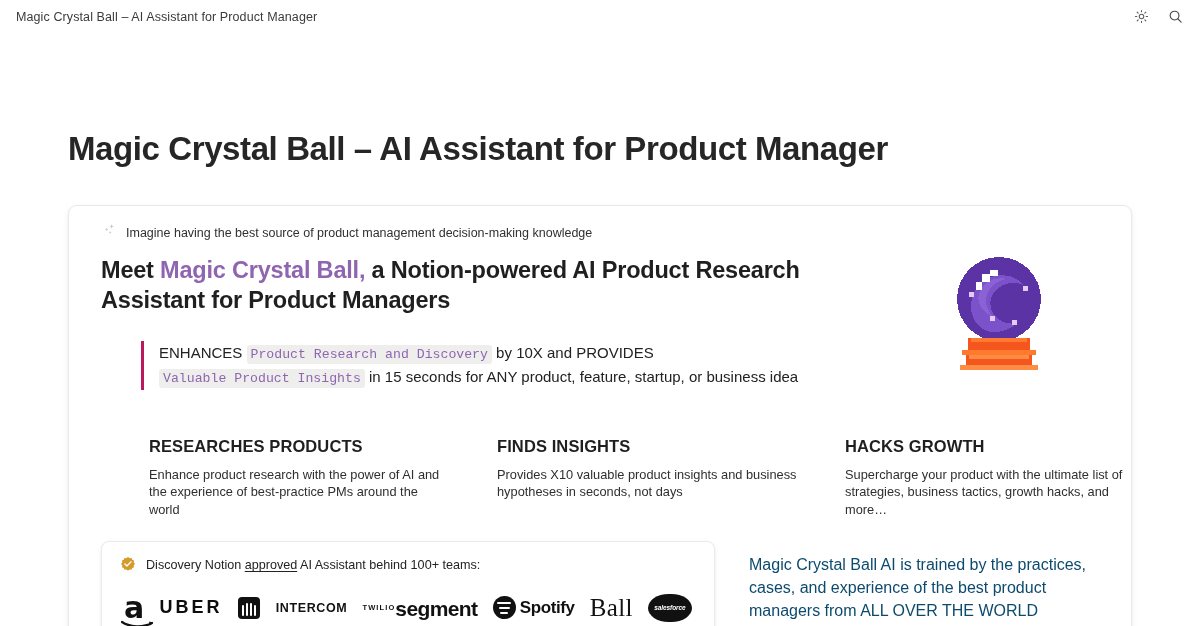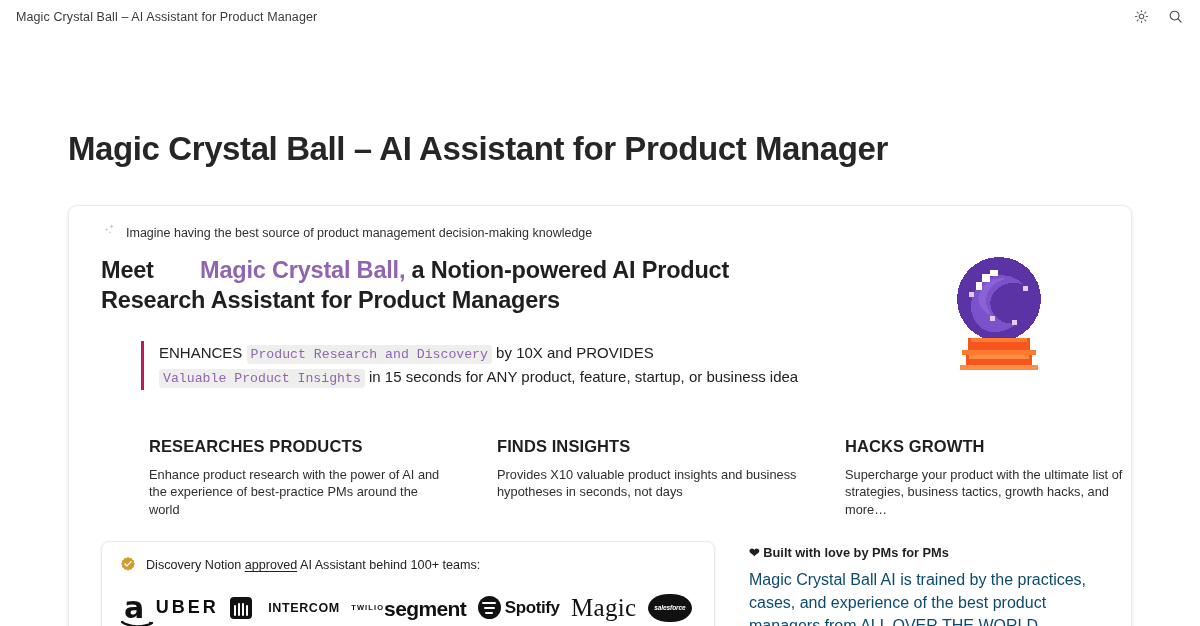--- a/index.html
+++ b/index.html
@@ -89,21 +89,21 @@
 
   .headline {
     margin: 12px 0 0 0;
     font-size: 23.5px;
     line-height: 1.25;
     font-weight: 700;
     color: #1f1f1f;
     letter-spacing: -0.2px;
     max-width: 700px;
   }
-  .headline .accent { color: #9065b0; margin-left: 40px; }
+  .headline .accent { color: #9065b0; }
 
   .quote {
     margin-top: 26px;
     border-left: 3px solid #be185d;
     padding-left: 15px;
     font-size: 15px;
     line-height: 1.62;
     color: #222222;
     max-width: 700px;
   }
@@ -352,28 +352,27 @@
 
           <div class="logo logo-spotify">
             <span class="mark">
                 <u></u>
                 <u></u>
                 <u></u>
               </span>
             <span class="txt">Spotify</span>
           </div>
 
-          <div class="logo logo-etsy">Magic</div>
+          <div class="logo logo-etsy">Ball</div>
 
           <div class="logo logo-salesforce">
             <span>salesforce</span>
           </div>
         </div>
       </div>
 
       <div class="built-box">
-        <p class="built-title"><span>❤</span>&nbsp;<span>Built with love by PMs for PMs</span></p>
         <p class="built-body">Magic Crystal Ball AI is trained by the practices, cases, and experience of the best product managers from ALL OVER THE WORLD</p>
       </div>
 
     </div>
   </div>
 </div>
 
 </body></html>

